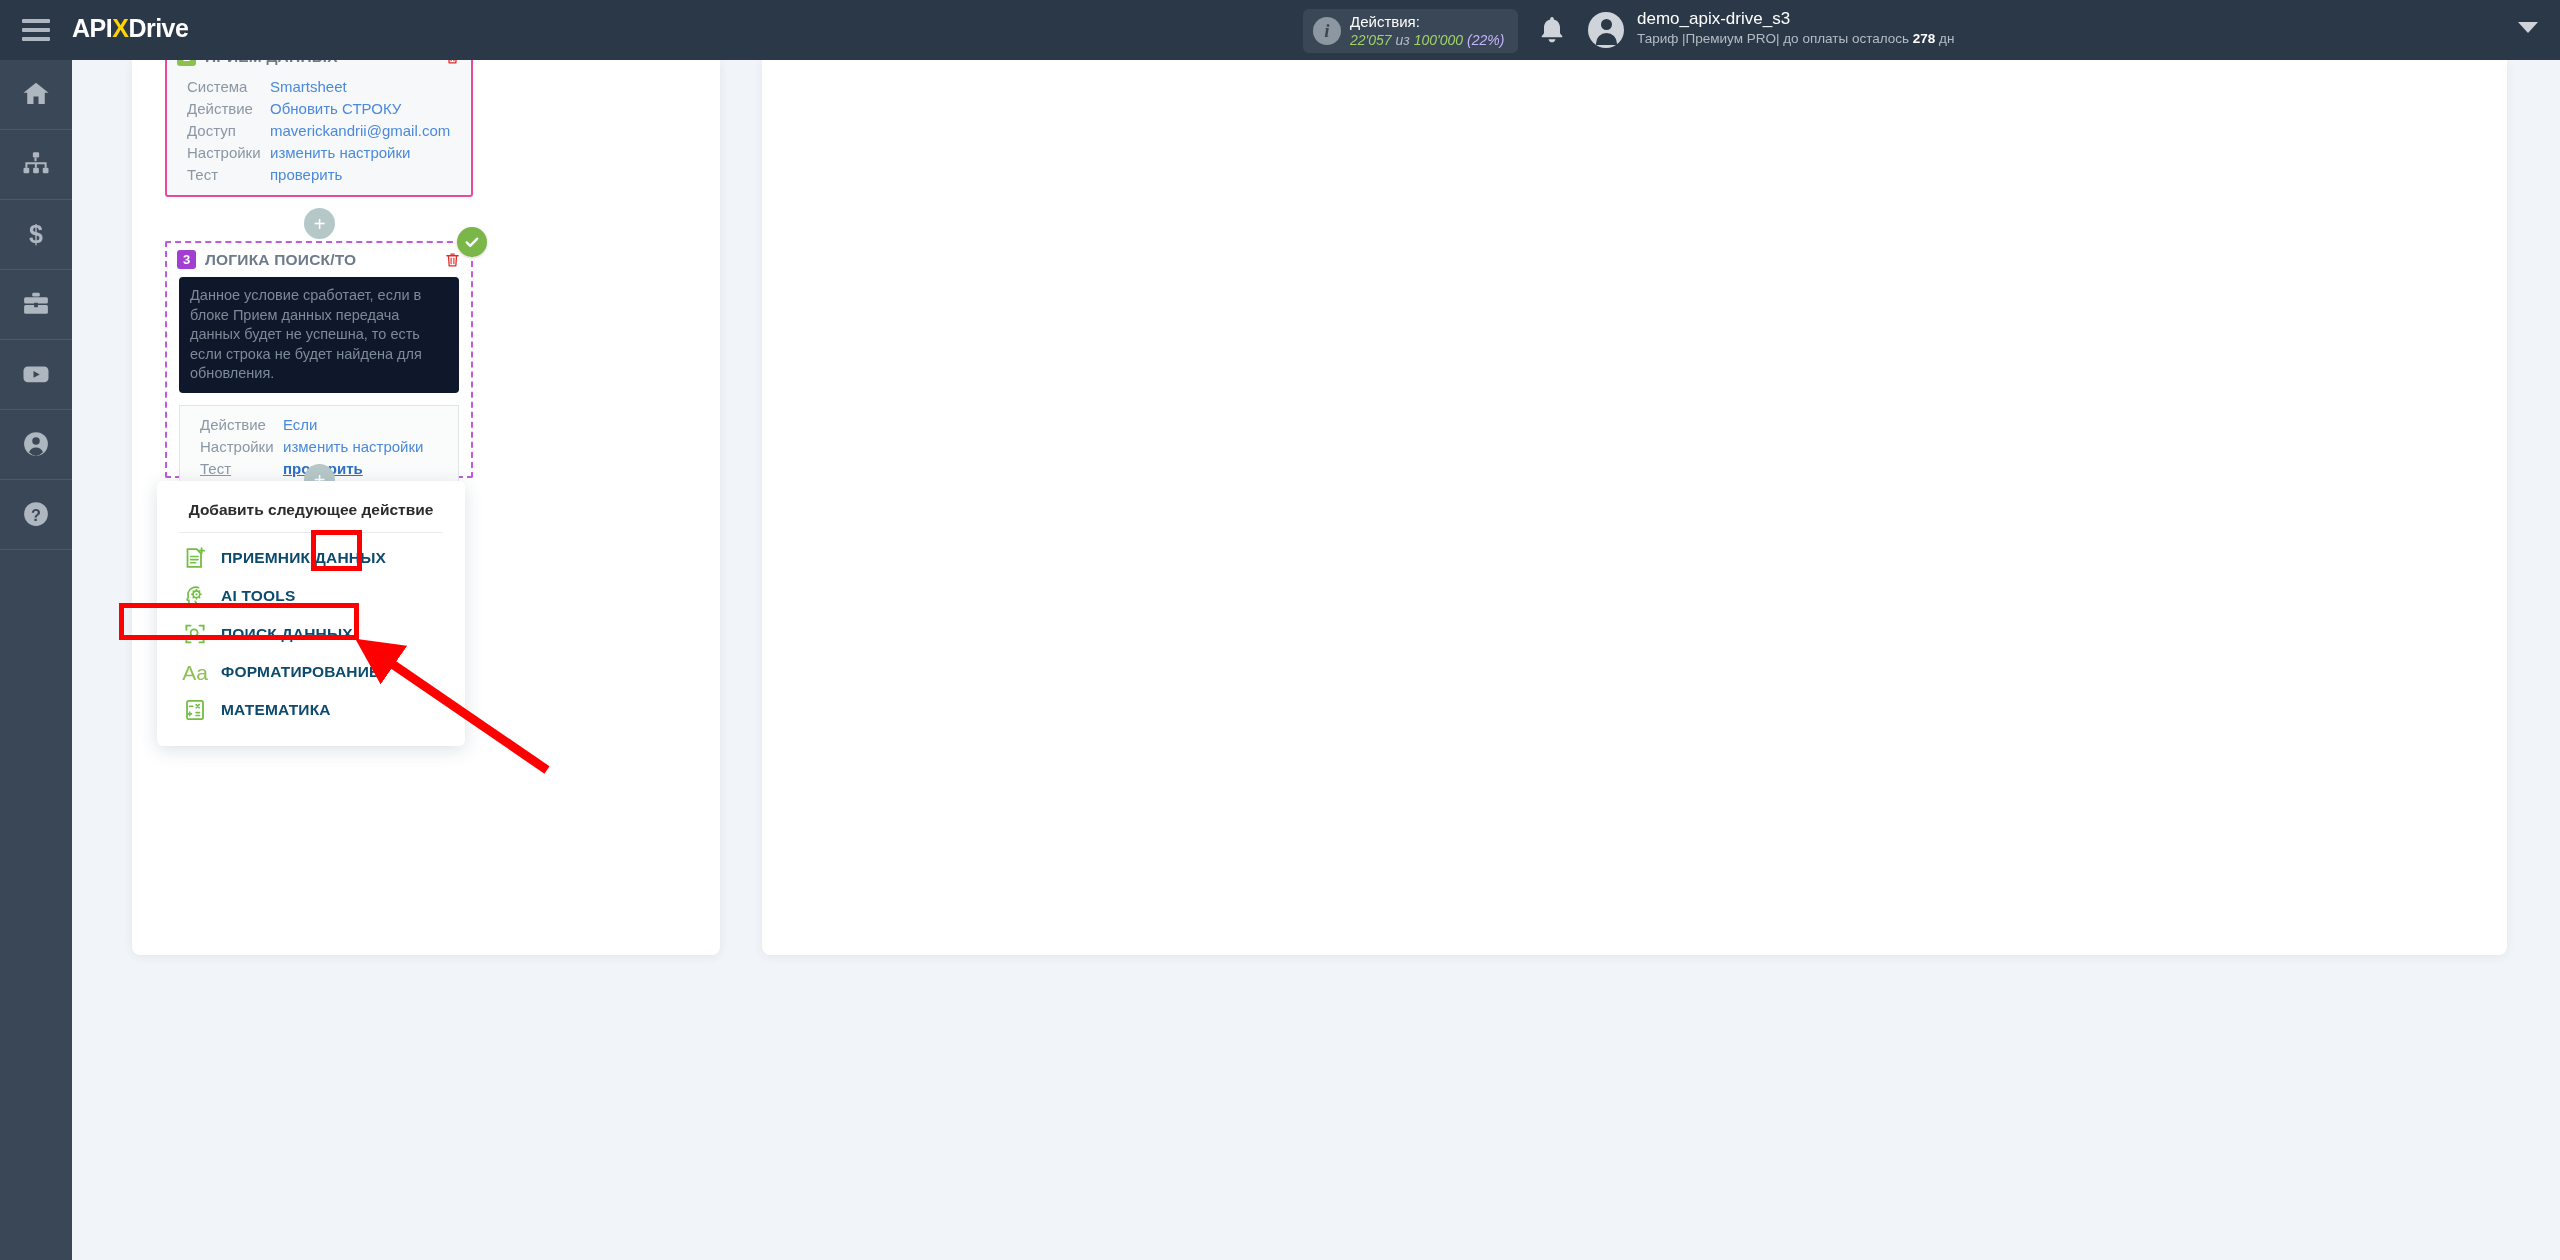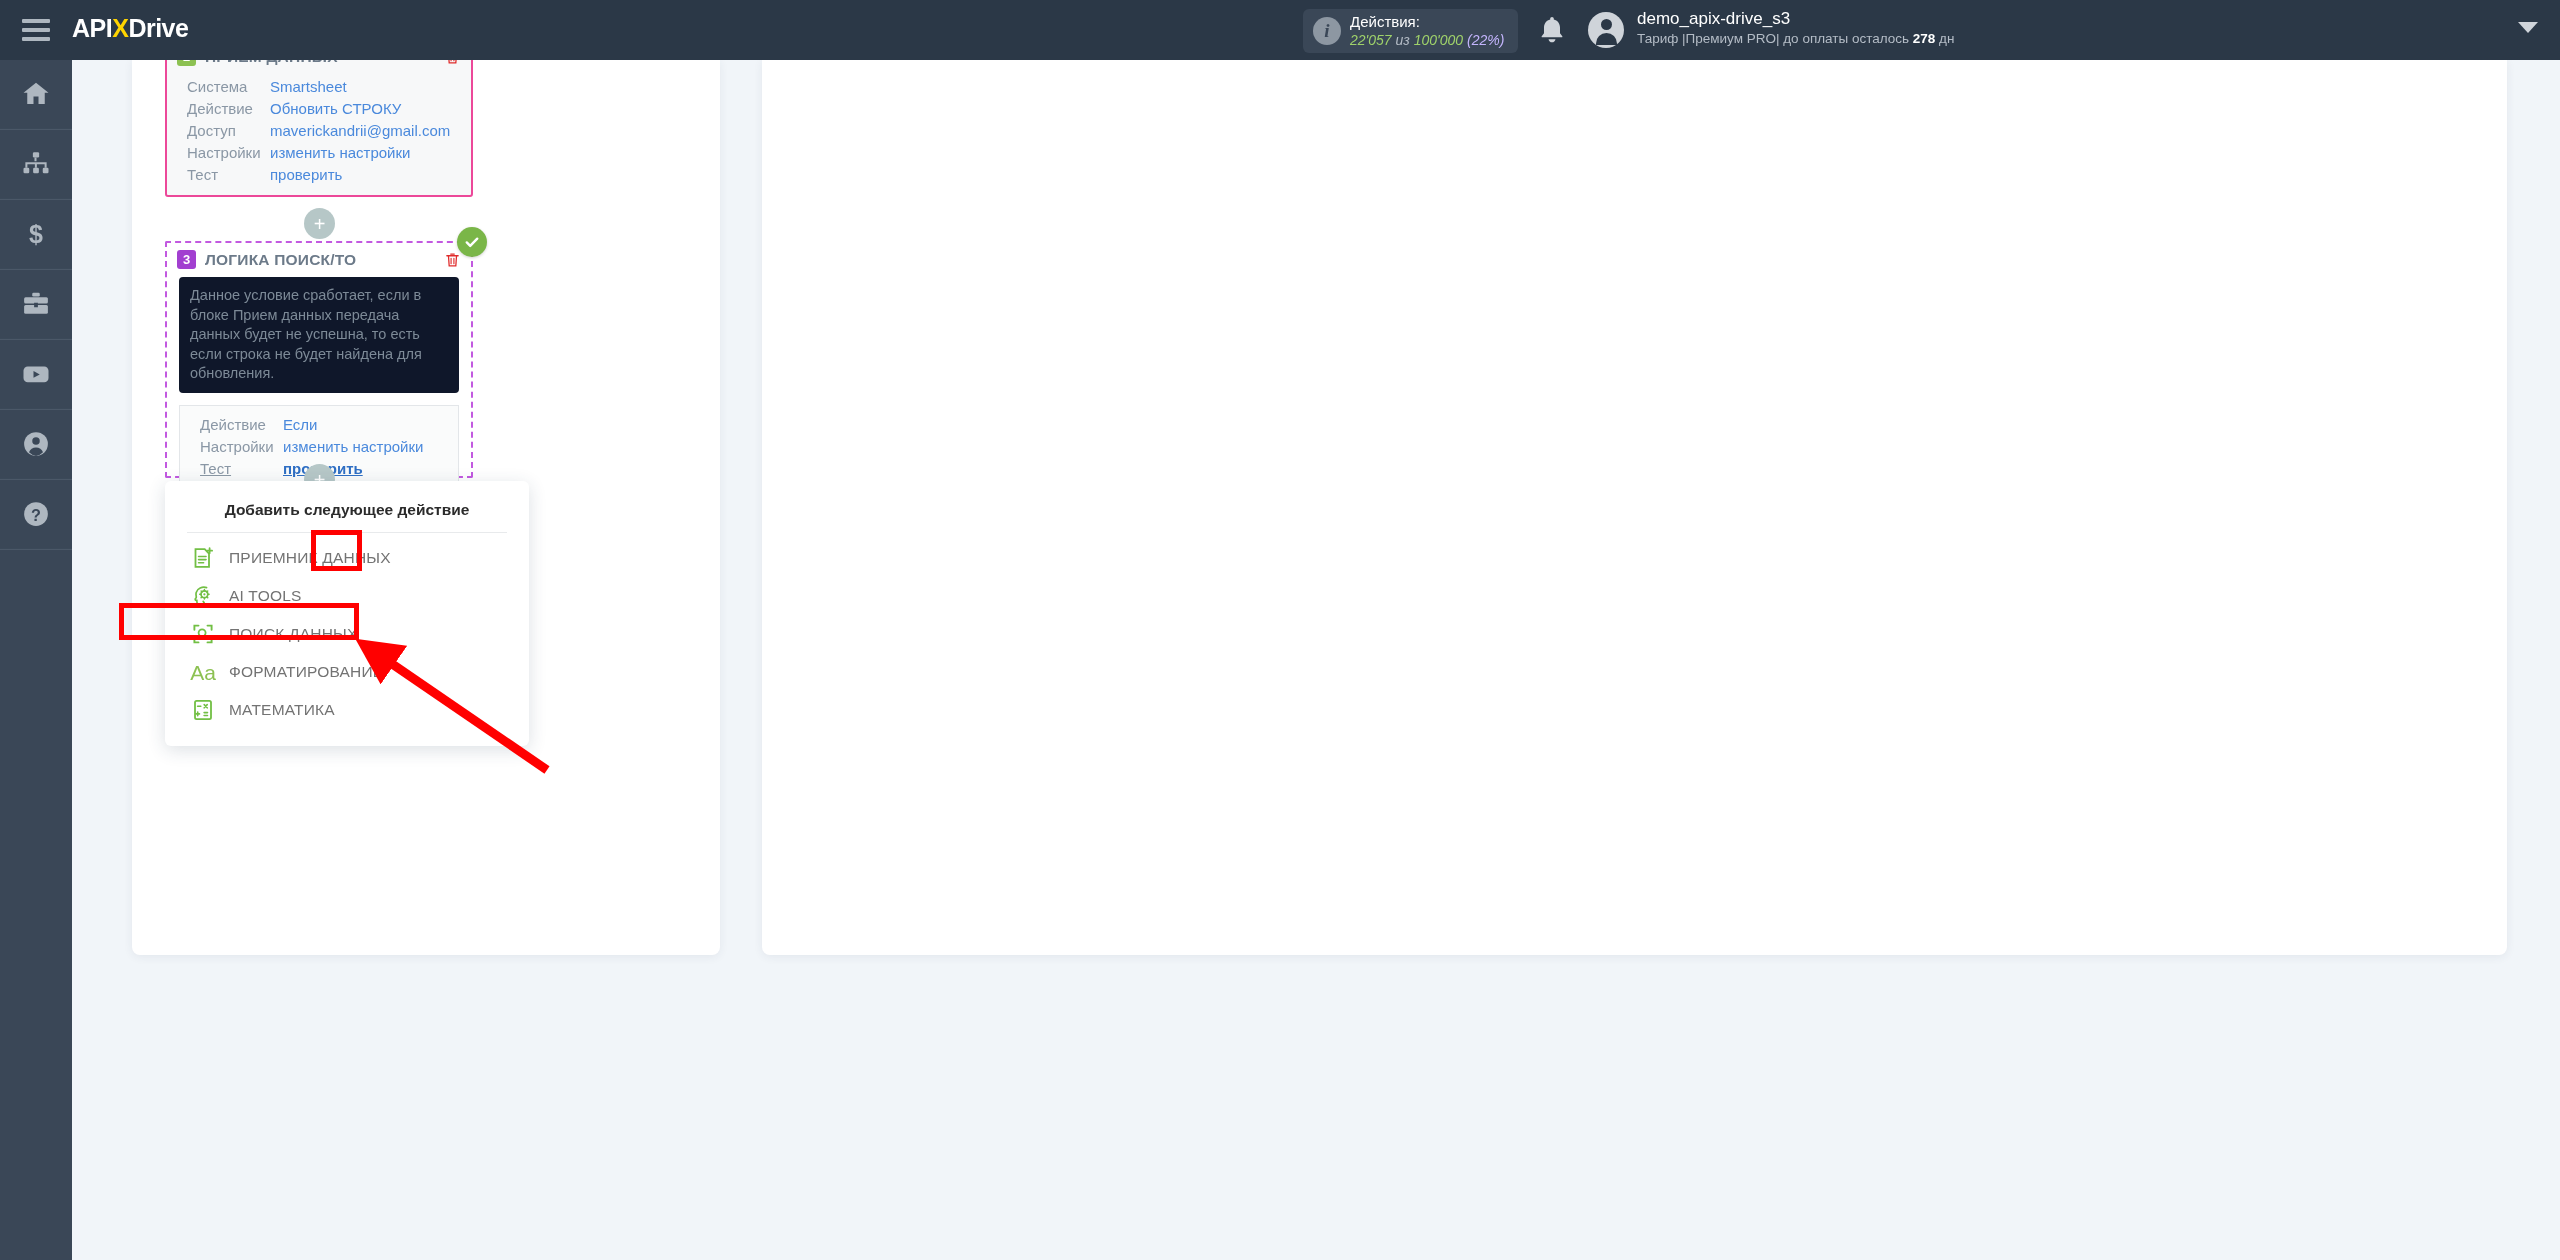--- a/index.html
+++ b/index.html
@@ -175,40 +175,40 @@
     margin: 12px 12px 0 12px;
     border: 1px solid #e3e6e9;
     background: #fafbfb;
     padding: 8px 0 9px 0;
   }
 
   .plus-wrap-2 { position: absolute; left: 172px; top: 404px; }
 
   
   .dropdown {
-    position: absolute; left: 33px; top: 421px;
-    width: 364px;
+    position: absolute; left: 25px; top: 421px;
+    width: 308px;
     background: #ffffff;
     border-radius: 6px;
     box-shadow: 0 4px 18px rgba(40,60,90,.16);
     padding: 14px 0 17px 0;
     z-index: 30;
   }
   .dd-title {
     text-align: center; font-size: 15.5px; font-weight: 700;
     color: #2b2b2b; padding: 6px 0 13px 0;
   }
   .dd-sep { height: 1px; background: #e8eaec; margin: 0 22px 6px 22px; }
   .dd-item {
     display: flex; align-items: center; gap: 13px;
     padding: 6px 0 6px 25px;
     cursor: pointer;
   }
   .dd-label {
-    font-size: 15.5px; font-weight: 400; color: #737373;
+    font-size: 15.5px; font-weight: 700; color: #0c4a6e;
     letter-spacing: .2px;
   }
   .dd-icon { width: 26px; height: 26px; display:flex; align-items:center; justify-content:center; flex: 0 0 auto;}
   .aa { font-size: 21px; color: #8cc152; font-weight: 400; line-height: 1; font-family: "Liberation Sans", sans-serif; }
 
   
   .red-box { position: absolute; border: 5px solid #ff0000; z-index: 50; pointer-events: none; }
   .rb-plus { left: 239px; top: 470px; width: 51px; height: 41px; }
   .rb-item { left: 47px; top: 543px; width: 240px; height: 37px; }
   .red-arrow { position: absolute; left: 0; top: 0; width: 2488px; height: 1200px; z-index: 55; pointer-events: none; }

